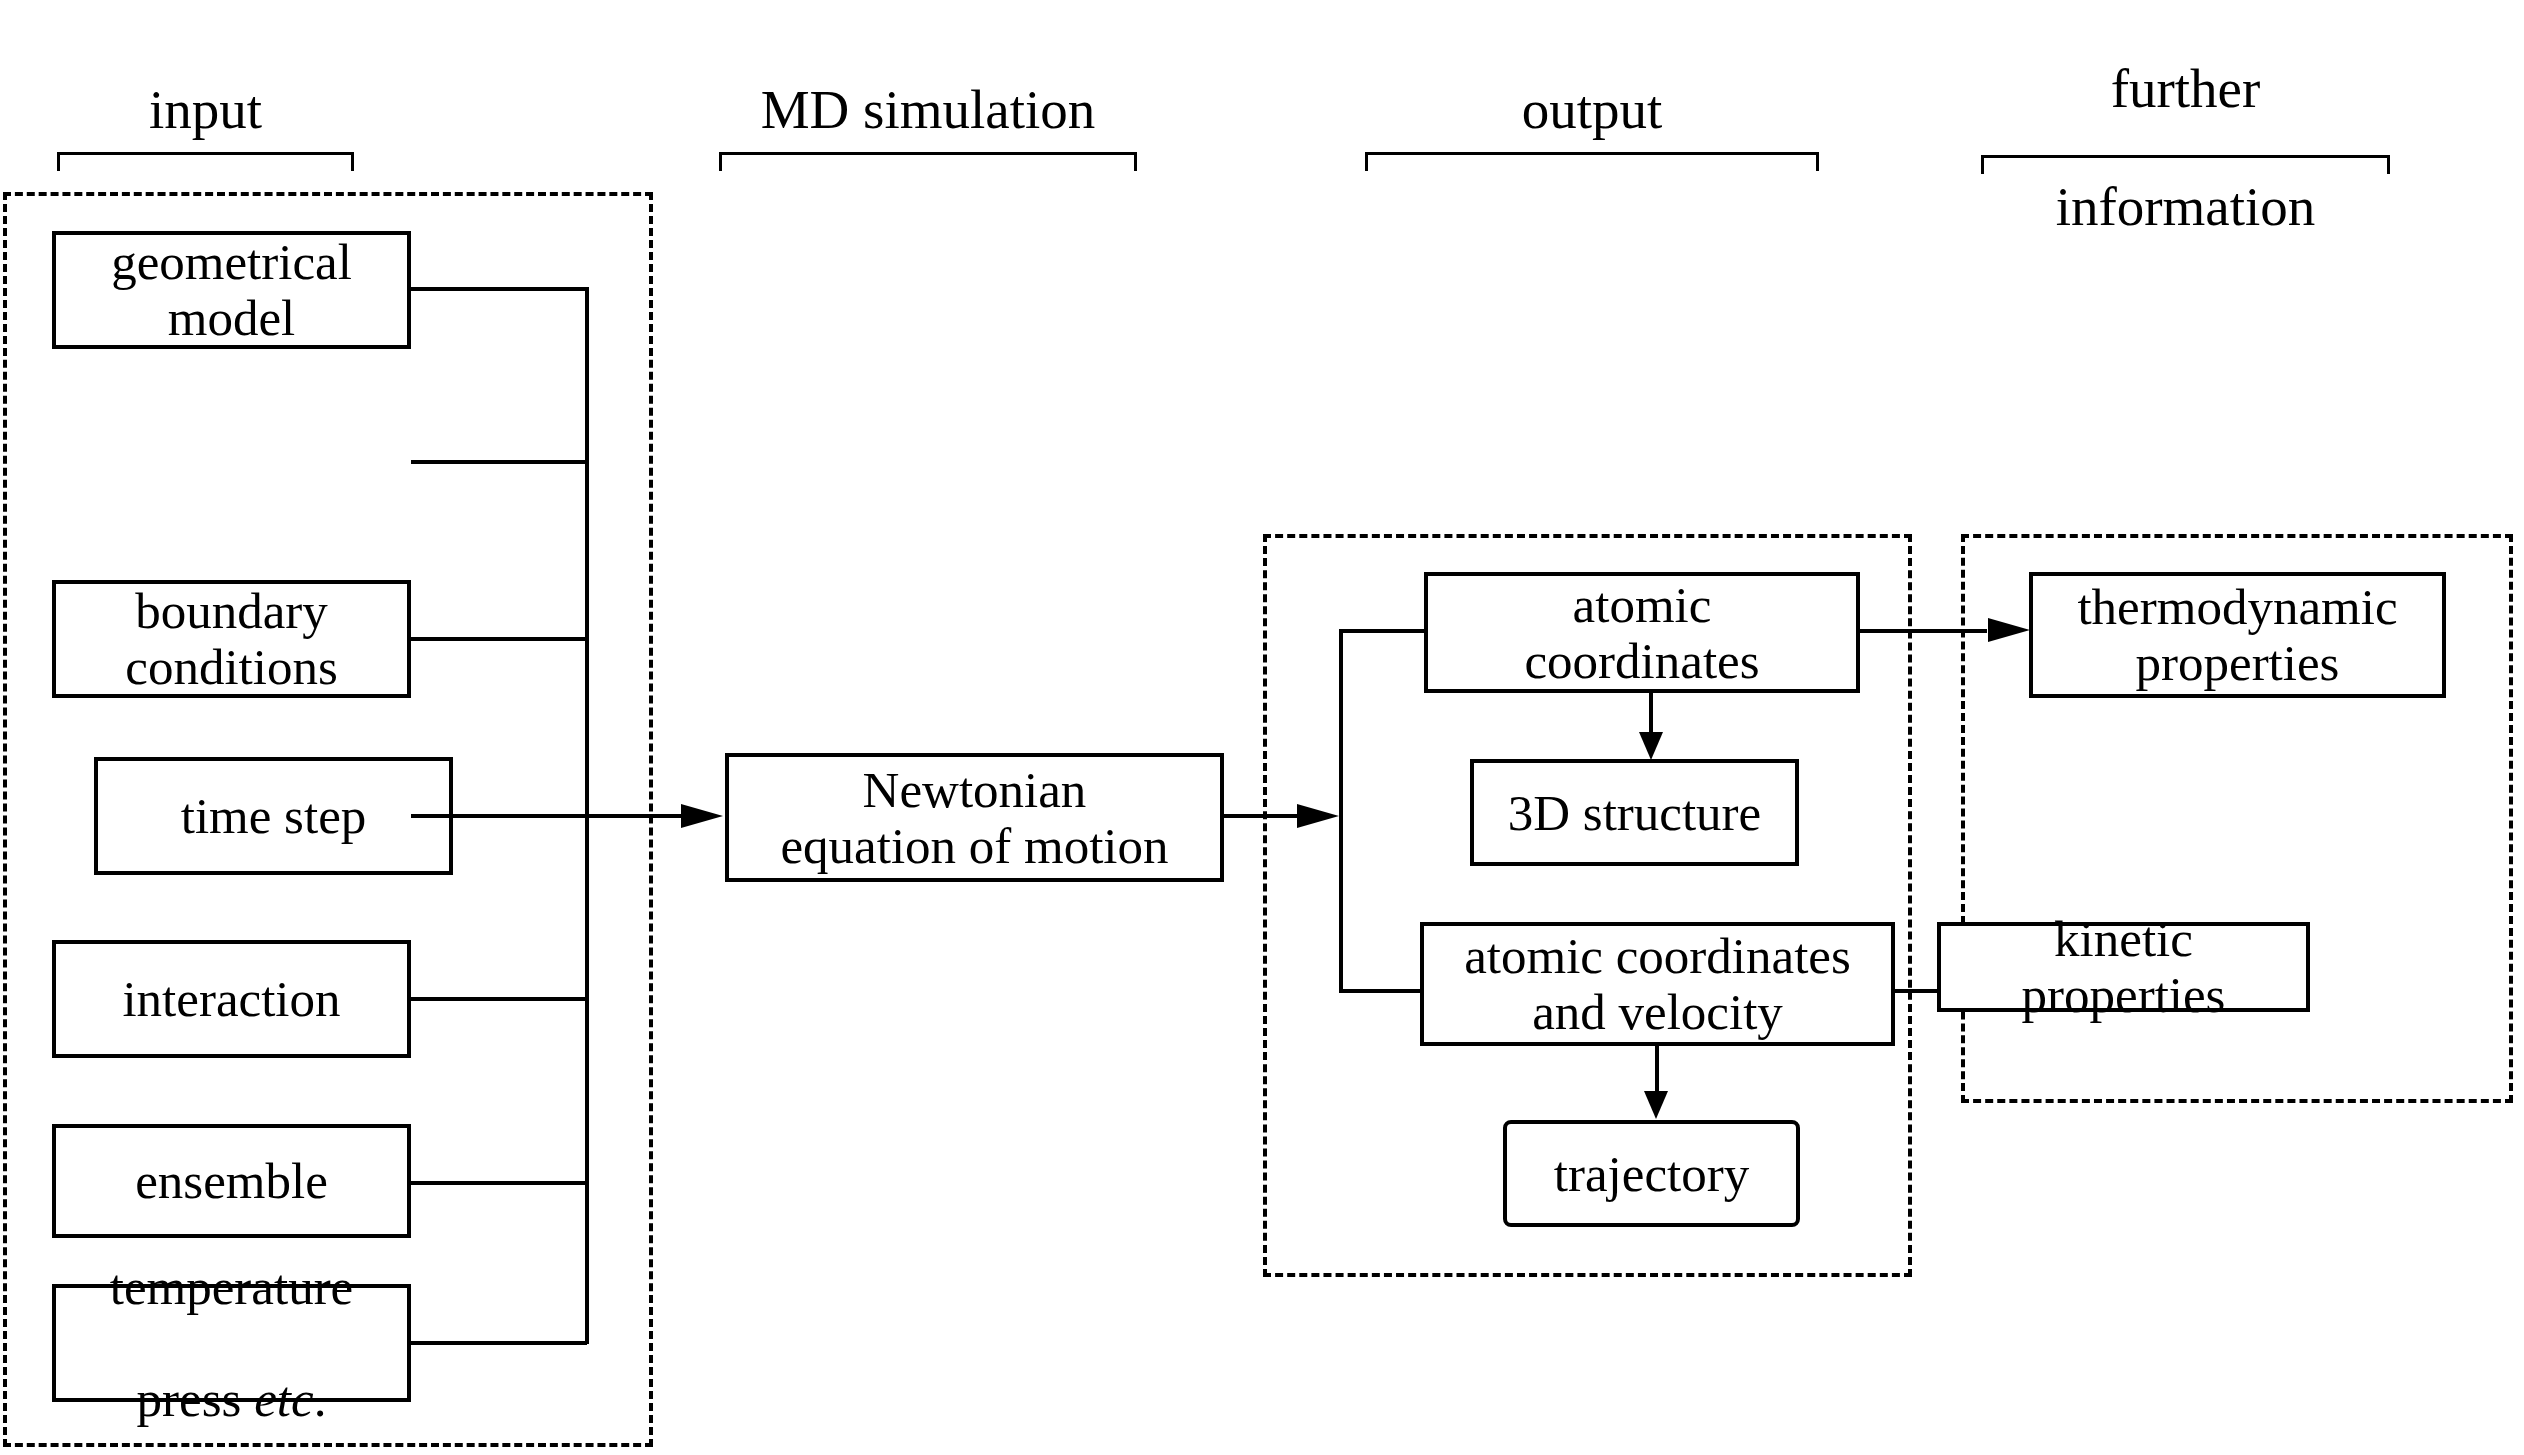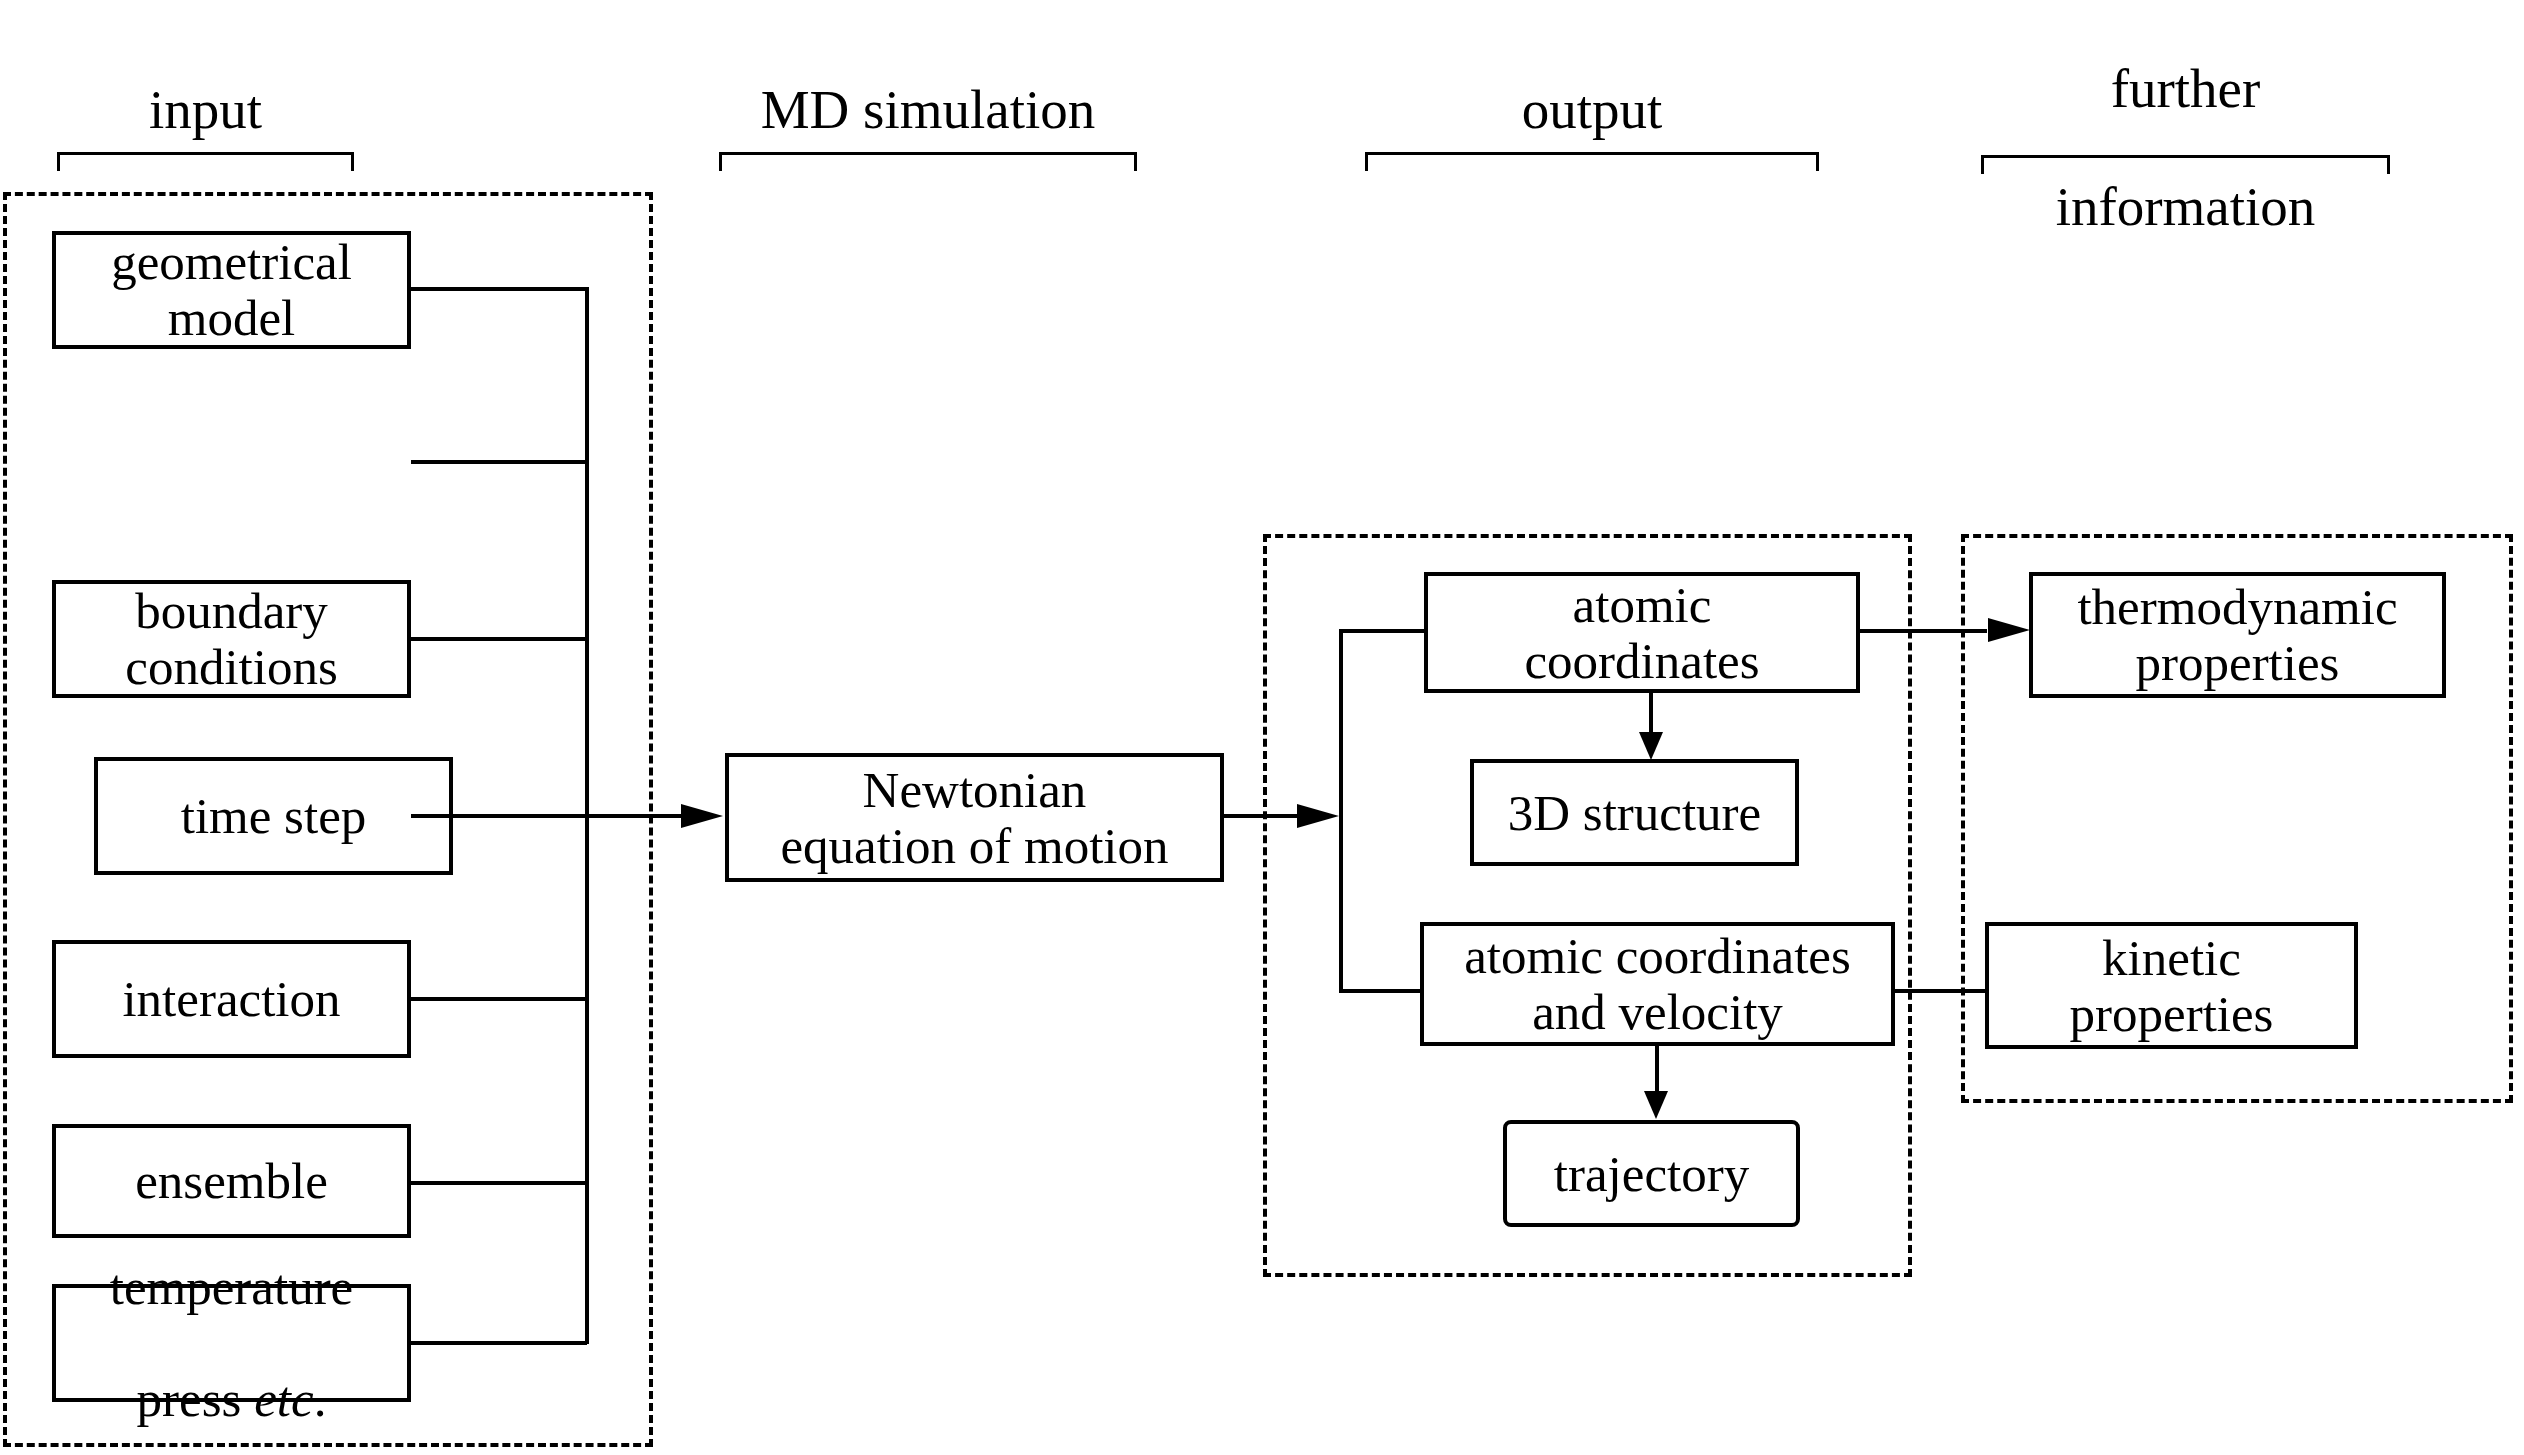--- a/index.html
+++ b/index.html
@@ -157,19 +157,19 @@
   <div class="h-line" style="left:1859px; top:629px; width:128px;"></div>
   <div class="arrow-right" style="left:1988px; top:618px;"></div>
 
   <div class="h-line" style="left:1895px; top:989px; width:94px;"></div>
   <div class="arrow-right" style="left:1989px; top:979px;"></div>
 
   <div class="box" style="left:2029px; top:572px; width:417px; height:126px;">
     <span>thermodynamic
 properties</span>
   </div>
-  <div class="box" style="left:1985px; top:922px; width:373px; height:127px;">
+  <div class="box" style="left:1937px; top:922px; width:373px; height:90px;">
     <span>kinetic
 properties</span>
   </div>
 
 </div>
 
 
 </body></html>

